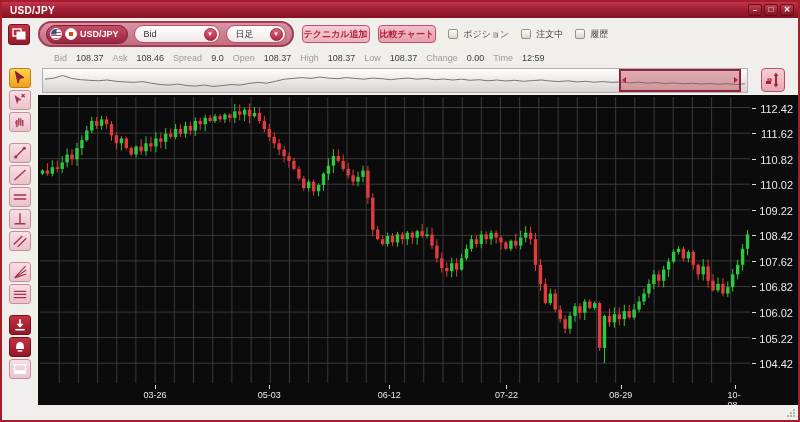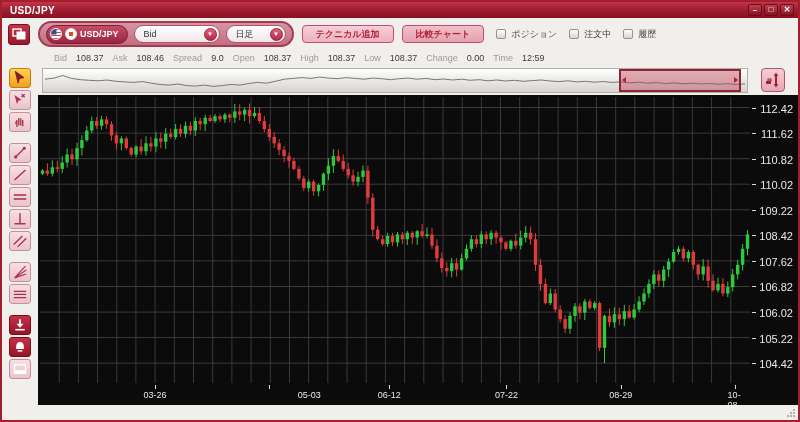--- a/index.html
+++ b/index.html
@@ -56,21 +56,21 @@
     display:flex; align-items:center; gap:7px; height:27px; padding:0 16px;
     border:1px solid #b6b1ac; border-radius:4px;
     background:linear-gradient(#fbfaf9,#eeebe8);
     font-size:9px; font-weight:bold; color:#555;
   }
   .checkbox {
     width:10px; height:10px; border:1px solid #99928f; border:1px solid #97918c;
     background:linear-gradient(#ffffff,#d9d5d1); border-radius:2px;
   }
   .btn-pink {
-    height:18px; display:flex; align-items:center; padding:0 13px;
+    height:18px; display:flex; align-items:center; padding:0 1px;
     border:1px solid #c05068; border-radius:4px; font-size:9px; font-weight:bold; color:#b12341;
     background:linear-gradient(#f7ced6,#ecb2bd);
   }
   .btn-pink.alt { background:linear-gradient(#f3bfc9,#e5a0ad); }
   .check-group { display:flex; align-items:center; gap:5px; font-size:9px; color:#3d3d3d;justify-content:space-between; }
   .toolbar-right { display:flex; align-items:center; gap:12px; margin-left:4px; }
   
   .quote-bar { height:15px; flex:0 0 15px; display:flex; align-items:center; gap:9px; padding-left:52px; font-size:9px; }
   .quote-bar .lab { color:#9a9a9a; }
   .quote-bar .val { color:#3c3c3c; }
@@ -657,21 +657,21 @@
             <div class="price-label" style="top: 210.059px;">106.02</div>
             <div class="price-tick" style="top: 215.059px;"></div>
             <div class="price-label" style="top: 235.623px;">105.22</div>
             <div class="price-tick" style="top: 240.623px;"></div>
             <div class="price-label" style="top: 261.188px;">104.42</div>
             <div class="price-tick" style="top: 266.188px;"></div>
           </div>
         <div class="x-axis" id="x-axis" style="width: 710px;">
             <div class="x-label" style="left: 115.02px;">03-26</div>
             <div class="x-tick" style="left: 115.02px;"></div>
-            <div class="x-label" style="left: 229.33px; margin-left: 40px;">05-03</div>
+            <div class="x-label" style="left: 229.33px;">05-03</div>
             <div class="x-tick" style="left: 229.33px;"></div>
             <div class="x-label" style="left: 349.32px;">06-12</div>
             <div class="x-tick" style="left: 349.32px;"></div>
             <div class="x-label" style="left: 466.47px;">07-22</div>
             <div class="x-tick" style="left: 466.47px;"></div>
             <div class="x-label" style="left: 580.78px;">08-29</div>
             <div class="x-tick" style="left: 580.78px;"></div>
             <div class="x-label" style="left: 695.09px;">10-08</div>
             <div class="x-tick" style="left: 695.09px;"></div>
           </div>

